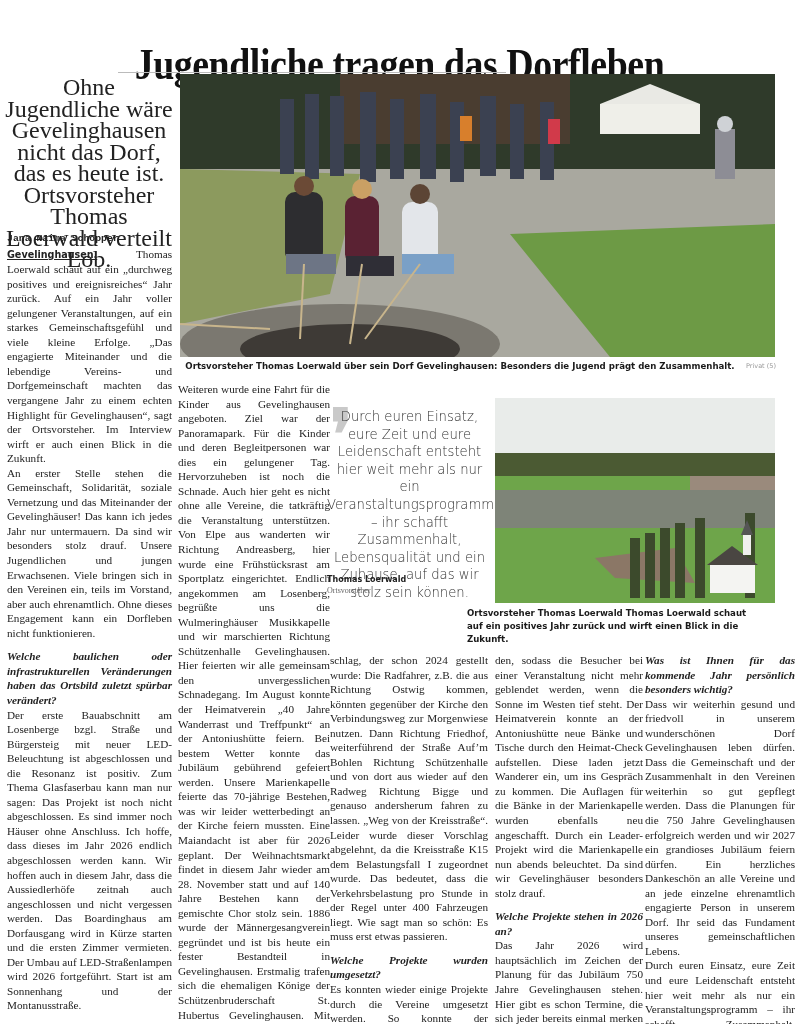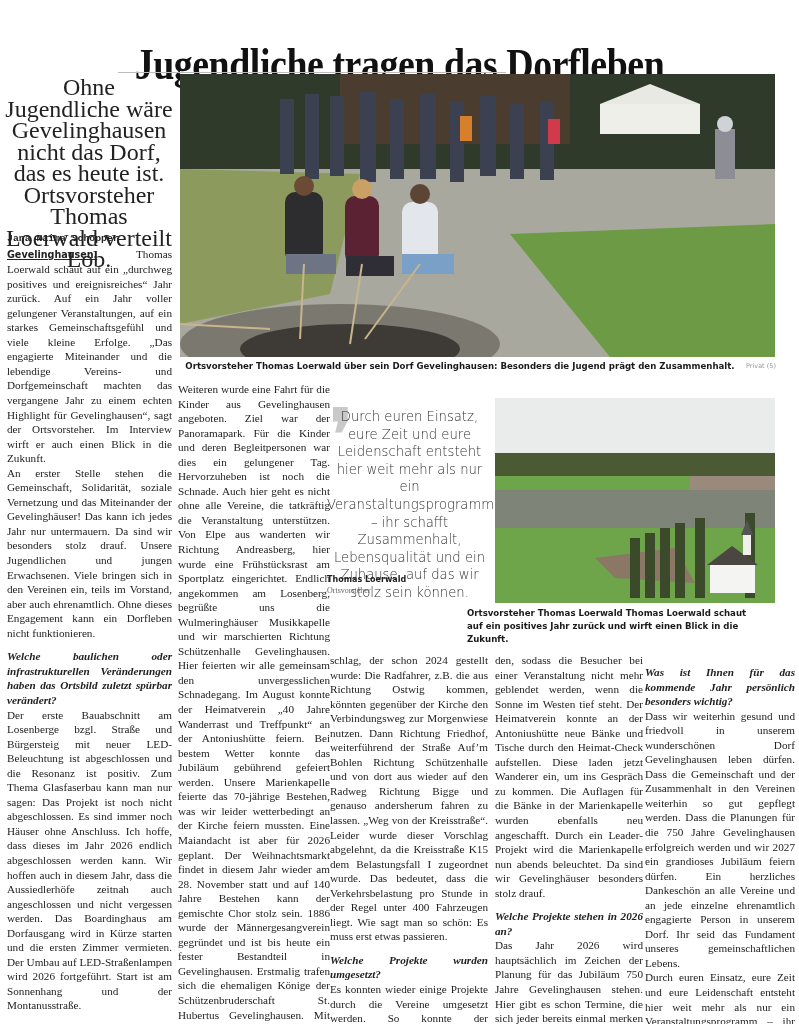--- a/index.html
+++ b/index.html
@@ -132,16 +132,16 @@
   <p>Es konnten wieder einige Projekte durch die Vereine umgesetzt werden. So konnte der Schützenverein an der Westseite Jalousien anbringen. Diese könne bei Bedarf jetzt elektrisch heruntergefahren wer-</p>
 </div>
 
 <div class="col" style="left:495px; top:653px; width:148px;">
   <p>den, sodass die Besucher bei einer Veranstaltung nicht mehr geblendet werden, wenn die Sonne im Westen tief steht. Der Heimatverein konnte an der Antoniushütte neue Bänke und Tische durch den Heimat-Check aufstellen. Diese laden jetzt Wanderer ein, um ins Gespräch zu kommen. Die Auflagen für die Bänke in der Marienkapelle wurden ebenfalls neu angeschafft. Durch ein Leader-Projekt wird die Marienkapelle nun abends beleuchtet. Da sind wir Gevelinghäuser besonders stolz drauf.</p>
   <p class="q">Welche Projekte stehen in 2026 an?</p>
   <p>Das Jahr 2026 wird hauptsächlich im Zeichen der Planung für das Jubiläum 750 Jahre Gevelinghausen stehen. Hier gibt es schon Termine, die sich jeder bereits einmal merken sollte. An dem Wochenende vom 25. Juni 2027 bis zum 27. Juni 2027 wird das Jubiläum in Gevelinghausen gefeiert. Was man schon verraten kann: Es wird ein Ochse am Spieß gegrillt!</p>
 </div>
 
 <div class="col" style="left:645px; top:653px; width:150px;">
-  <p class="q" style="margin-top:12px">Was ist Ihnen für das kommende Jahr persönlich besonders wichtig?</p>
+  <p class="q" style="margin-top:0">Was ist Ihnen für das kommende Jahr persönlich besonders wichtig?</p>
   <p>Dass wir weiterhin gesund und friedvoll in unserem wunderschönen Dorf Gevelinghausen leben dürfen. Dass die Gemeinschaft und der Zusammenhalt in den Vereinen weiterhin so gut gepflegt werden. Dass die Planungen für die 750 Jahre Gevelinghausen erfolgreich werden und wir 2027 ein grandioses Jubiläum feiern dürfen. Ein herzliches Dankeschön an alle Vereine und an jede einzelne ehrenamtlich engagierte Person in unserem Dorf. Ihr seid das Fundament unseres gemeinschaftlichen Lebens.</p>
   <p>Durch euren Einsatz, eure Zeit und eure Leidenschaft entsteht hier weit mehr als nur ein Veranstaltungsprogramm – ihr schafft Zusammenhalt, Lebensqualität und ein Zuhause, auf das wir stolz sein können. Bei so viel Engagement und Hilfsbereitschaft durch viele Freiwillige macht es doch Spaß, Ortsvorsteher zu sein.</p>
 </div>
 
 </body></html>

